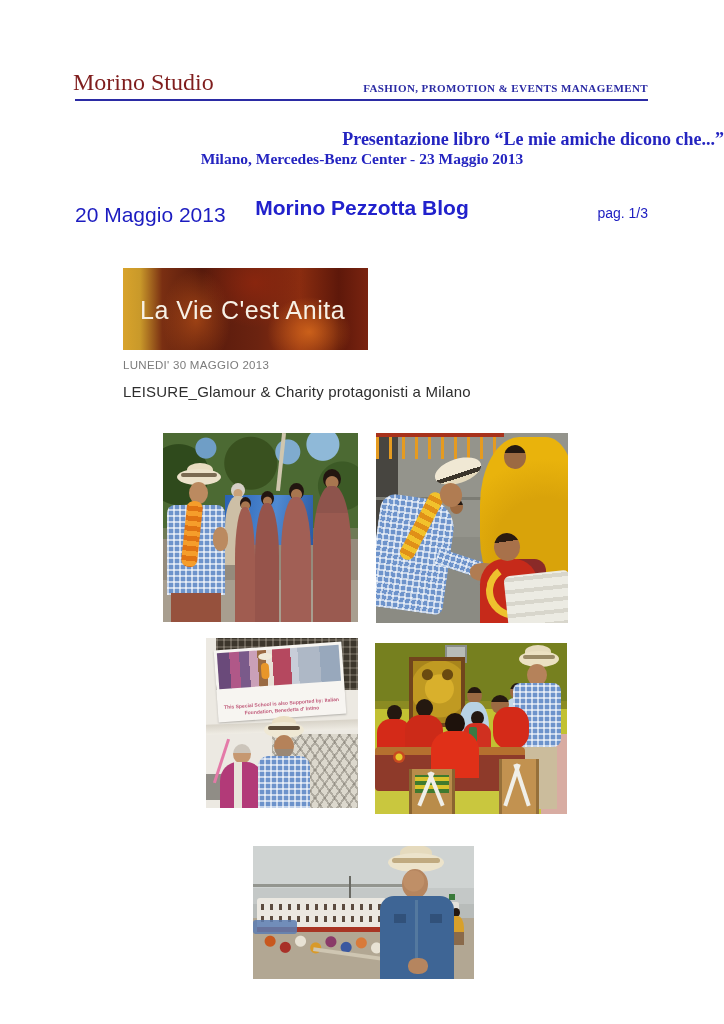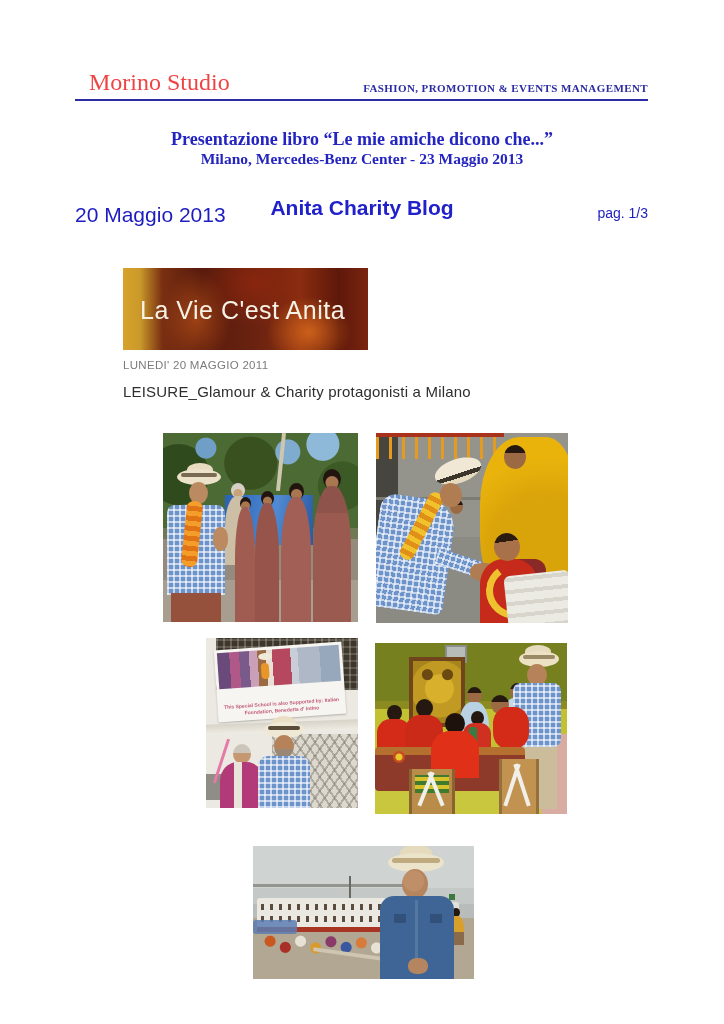--- a/index.html
+++ b/index.html
@@ -1,27 +1,27 @@
 <!DOCTYPE html>
 <html><head>
 <meta charset="utf-8">
 <style>
   html,body{margin:0;padding:0;background:#ffffff;}
   .page{position:relative;width:724px;height:1024px;background:#ffffff;overflow:hidden;
         font-family:"Liberation Sans",sans-serif;}
   .abs{position:absolute;}
 
   
-  .brand{left:89px;top:69px;font-family:"Liberation Serif",serif;font-size:24px;color:#ef4444;}
+  .brand{left:73px;top:69px;font-family:"Liberation Serif",serif;font-size:24px;color:#7f1d1d;}
   .tagline{right:76px;top:82px;font-family:"Liberation Serif",serif;font-size:11px;font-weight:bold;
            color:#2b2ba4;letter-spacing:0.4px;}
   .header-rule{left:75px;top:99px;width:573px;height:2px;background:#2b2ba4;}
 
   
-  .event-title{left:0;top:129px;width:724px;text-align:center;font-family:"Liberation Serif",serif;
+  .event-title{left:0;top:129px;width:724px;text-align:right;font-family:"Liberation Serif",serif;
                font-weight:bold;font-size:18px;color:#2424c0;}
   .event-subtitle{left:0;top:150px;width:724px;text-align:center;font-family:"Liberation Serif",serif;
                   font-weight:bold;font-size:15.5px;color:#2424c0;}
 
   
   .clip-date{left:75px;top:203px;font-size:21px;color:#1c1cc0;}
   .clip-source{left:0;top:196px;width:724px;text-align:center;font-size:21px;font-weight:bold;color:#2121cc;}
   .clip-pag{right:76px;top:205px;font-size:14px;color:#1c1cc0;}
   .clip-url{left:0;top:226px;width:724px;text-align:center;font-size:13.5px;color:#1b1bce;
             text-decoration:underline;text-decoration-color:#9a9ad0;text-underline-offset:2px;}
@@ -53,28 +53,28 @@
 <div class="page">
 
   <div class="abs brand">Morino Studio</div>
   <div class="abs tagline">FASHION, PROMOTION &amp; EVENTS MANAGEMENT</div>
   <div class="abs header-rule"></div>
 
   <div class="abs event-title">Presentazione libro “Le mie amiche dicono che...”</div>
   <div class="abs event-subtitle">Milano, Mercedes-Benz Center - 23 Maggio 2013</div>
 
   <div class="abs clip-date">20 Maggio 2013</div>
-  <div class="abs clip-source">Anita Charity Blog</div>
+  <div class="abs clip-source">Morino Pezzotta Blog</div>
   <div class="abs clip-pag">pag. 1/3</div>
 
   <div class="abs banner">
     <div class="abs banner-title">La Vie C'est Anita</div>
   </div>
 
-  <div class="abs post-date">LUNEDI' 20 MAGGIO 2011</div>
+  <div class="abs post-date">LUNEDI' 30 MAGGIO 2013</div>
   <div class="abs post-title">LEISURE_Glamour &amp; Charity protagonisti a Milano</div>
 
   <div class="photo" id="photo1" style="left:163px;top:433px;width:195px;height:189px;background:
          radial-gradient(circle at 82% 6%, #8fb9d8 0 16px, transparent 17px),
          radial-gradient(circle at 64% 10%, #7fabcf 0 12px, transparent 13px),
          radial-gradient(circle at 22% 8%, #6f9ec6 0 10px, transparent 11px),
          radial-gradient(circle at 45% 16%, #39511f 0 26px, transparent 27px),
          radial-gradient(circle at 8% 22%, #2f4a1c 0 30px, transparent 31px),
          radial-gradient(circle at 92% 28%, #3c5a26 0 24px, transparent 25px),
          linear-gradient(180deg,#4c6a33 0 50%,#6f7a55 50% 56%,#958b7c 56% 78%,#a89e8f 78%);">

